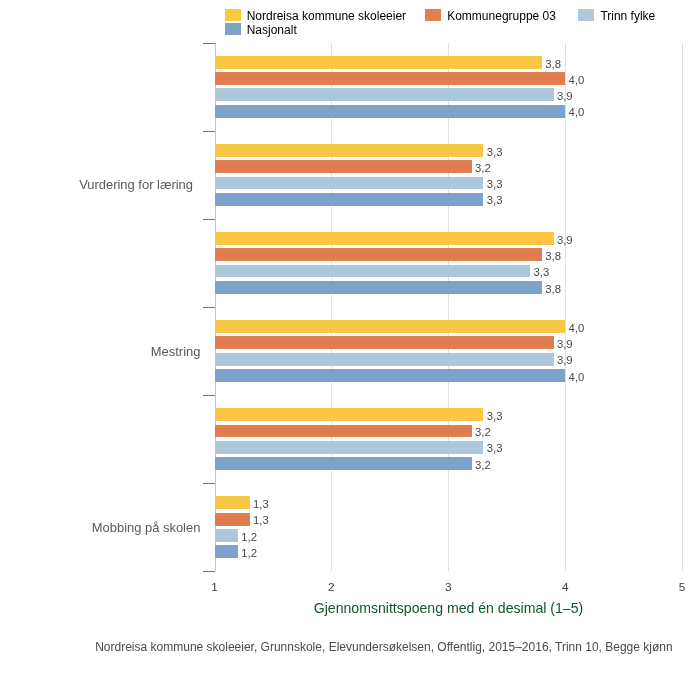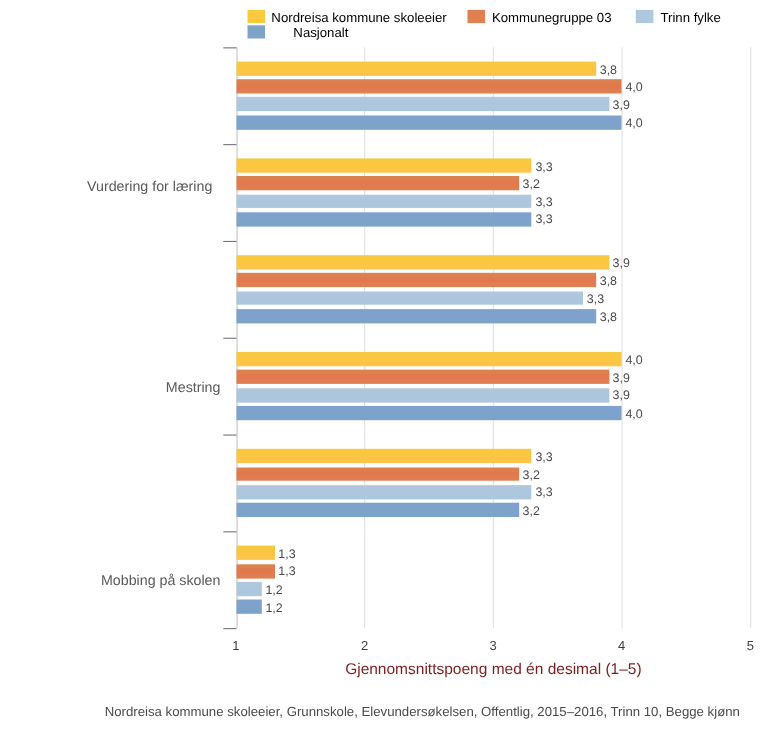--- a/index.html
+++ b/index.html
@@ -17,41 +17,41 @@
 
   
   .plot{position:absolute;}
   .axis-v{position:absolute;width:1px;background:#c3c3c3;}
   .axis-h{position:absolute;height:1px;background:#747474;}
   .gridline{position:absolute;width:1px;background:#e1e1e1;}
   .tick-label{position:absolute;font-size:11.8px;color:#3f3f3f;text-align:center;line-height:1;}
   .cat-label{position:absolute;font-size:12.95px;color:#595959;text-align:right;white-space:nowrap;line-height:1;}
   .bar{position:absolute;}
   .bar-value{position:absolute;font-size:11.3px;color:#4a4a4a;white-space:nowrap;line-height:1;}
-  .xtitle{position:absolute;font-size:14.1px;color:#7f1d1d;text-align:center;width:468px;left:214.5px;line-height:1;}
+  .xtitle{position:absolute;font-size:14.1px;color:#14532d;text-align:center;width:468px;left:214.5px;line-height:1;}
   .footer{position:absolute;font-size:12px;color:#4a4a4a;text-align:left;width:700px;left:95.2px;line-height:1;}
 </style>
 </head>
 <body>
 
 <div class="chart-root">
   <div class="legend" id="legend">
       <div class="legend-item" style="position: absolute; left: 224.5px; top: 9.1px; align-items: center;">
         <span class="swatch" style="background: rgb(249, 203, 60);"></span>
         <span class="legend-label">Nordreisa kommune skoleeier</span>
       </div>
       <div class="legend-item" style="position: absolute; left: 425px; top: 9.1px; align-items: center;">
         <span class="swatch" style="background: rgb(224, 127, 79);"></span>
         <span class="legend-label">Kommunegruppe 03</span>
       </div>
       <div class="legend-item" style="position: absolute; left: 578.2px; top: 9.1px; align-items: center;">
         <span class="swatch" style="background: rgb(174, 200, 221);"></span>
         <span class="legend-label">Trinn fylke</span>
       </div>
-      <div class="legend-item" style="position: absolute; left: 224.5px; top: 22.9px; align-items: center; gap: 20px;">
+      <div class="legend-item" style="position: absolute; left: 224.5px; top: 22.9px; align-items: center;">
         <span class="swatch" style="background: rgb(125, 163, 198);"></span>
         <span class="legend-label">Nasjonalt</span>
       </div>
     </div>
   <div class="plot" id="plot" style="left: 0px; top: 0px; width: 700px; height: 676px;">
       <div class="tick-label" style="left: 194.5px; top: 580.6px; width: 40px; height: 12px; line-height: 12px;">1</div>
       <div class="gridline" style="left: 331.4px; top: 42.5px; height: 528.5px;"></div>
       <div class="tick-label" style="left: 311.4px; top: 580.6px; width: 40px; height: 12px; line-height: 12px;">2</div>
       <div class="gridline" style="left: 448.3px; top: 42.5px; height: 528.5px;"></div>
       <div class="tick-label" style="left: 428.3px; top: 580.6px; width: 40px; height: 12px; line-height: 12px;">3</div>
@@ -68,21 +68,21 @@
       <div class="axis-h" style="left: 203.2px; top: 482.917px; width: 12.3px;"></div>
       <div class="axis-h" style="left: 203.2px; top: 571px; width: 12.3px;"></div>
       <div class="bar" style="left: 215.3px; top: 56.0417px; width: 326.52px; height: 12.9px; background: linear-gradient(rgb(245, 201, 65) 0%, rgb(252, 198, 63) 45%, rgb(255, 196, 77) 100%);"></div>
       <div class="bar-value" style="left: 545.22px; top: 55.7417px; height: 16px; line-height: 16px;">3,8</div>
       <div class="bar" style="left: 215.3px; top: 72.2417px; width: 349.9px; height: 12.9px; background: linear-gradient(rgb(218, 132, 79) 0%, rgb(226, 120, 77) 45%, rgb(223, 128, 82) 100%);"></div>
       <div class="bar-value" style="left: 568.6px; top: 71.9417px; height: 16px; line-height: 16px;">4,0</div>
       <div class="bar" style="left: 215.3px; top: 88.4417px; width: 338.21px; height: 12.9px; background: linear-gradient(rgb(177, 201, 218) 0%, rgb(173, 198, 222) 45%, rgb(171, 200, 221) 100%);"></div>
       <div class="bar-value" style="left: 556.91px; top: 88.1417px; height: 16px; line-height: 16px;">3,9</div>
       <div class="bar" style="left: 215.3px; top: 104.642px; width: 349.9px; height: 12.9px; background: linear-gradient(rgb(127, 162, 206) 0%, rgb(125, 162, 204) 45%, rgb(123, 164, 200) 100%);"></div>
       <div class="bar-value" style="left: 568.6px; top: 104.342px; height: 16px; line-height: 16px;">4,0</div>
-      <div class="cat-label" style="left: 0px; top: 160px; width: 193px; height: 20px; line-height: 20px;">Vurdering for læring</div>
+      <div class="cat-label" style="left: 0px; top: 175px; width: 193px; height: 20px; line-height: 20px;">Vurdering for læring</div>
       <div class="bar" style="left: 215.3px; top: 144.125px; width: 268.07px; height: 12.9px; background: linear-gradient(rgb(245, 201, 65) 0%, rgb(252, 198, 63) 45%, rgb(255, 196, 77) 100%);"></div>
       <div class="bar-value" style="left: 486.77px; top: 143.825px; height: 16px; line-height: 16px;">3,3</div>
       <div class="bar" style="left: 215.3px; top: 160.325px; width: 256.38px; height: 12.9px; background: linear-gradient(rgb(218, 132, 79) 0%, rgb(226, 120, 77) 45%, rgb(223, 128, 82) 100%);"></div>
       <div class="bar-value" style="left: 475.08px; top: 160.025px; height: 16px; line-height: 16px;">3,2</div>
       <div class="bar" style="left: 215.3px; top: 176.525px; width: 268.07px; height: 12.9px; background: linear-gradient(rgb(177, 201, 218) 0%, rgb(173, 198, 222) 45%, rgb(171, 200, 221) 100%);"></div>
       <div class="bar-value" style="left: 486.77px; top: 176.225px; height: 16px; line-height: 16px;">3,3</div>
       <div class="bar" style="left: 215.3px; top: 192.725px; width: 268.07px; height: 12.9px; background: linear-gradient(rgb(127, 162, 206) 0%, rgb(125, 162, 204) 45%, rgb(123, 164, 200) 100%);"></div>
       <div class="bar-value" style="left: 486.77px; top: 192.425px; height: 16px; line-height: 16px;">3,3</div>
       <div class="bar" style="left: 215.3px; top: 232.208px; width: 338.21px; height: 12.9px; background: linear-gradient(rgb(245, 201, 65) 0%, rgb(252, 198, 63) 45%, rgb(255, 196, 77) 100%);"></div>
       <div class="bar-value" style="left: 556.91px; top: 231.908px; height: 16px; line-height: 16px;">3,9</div>

